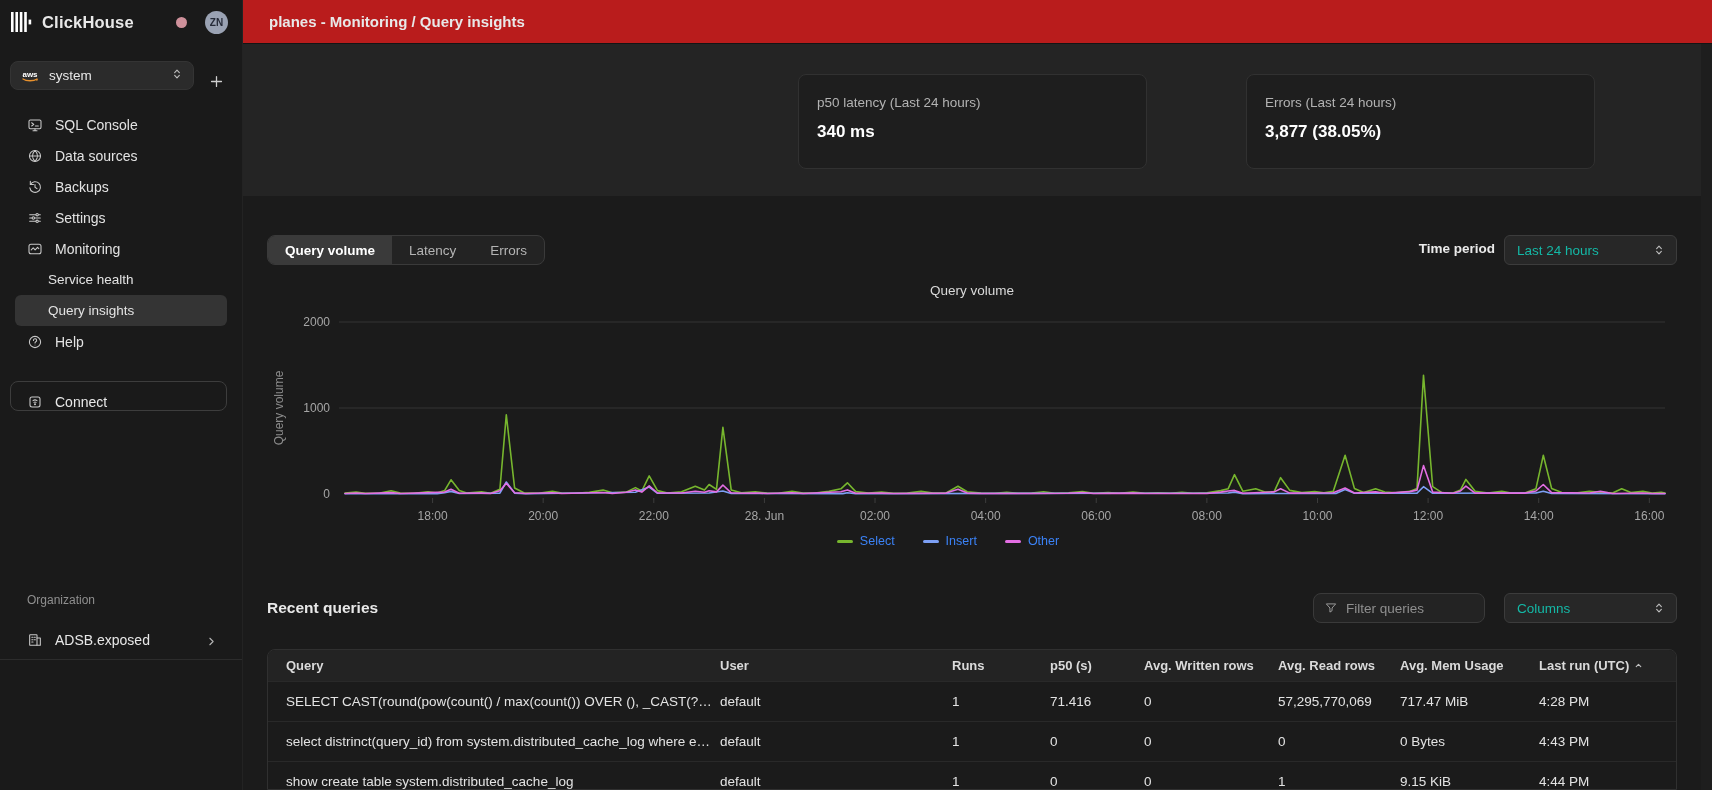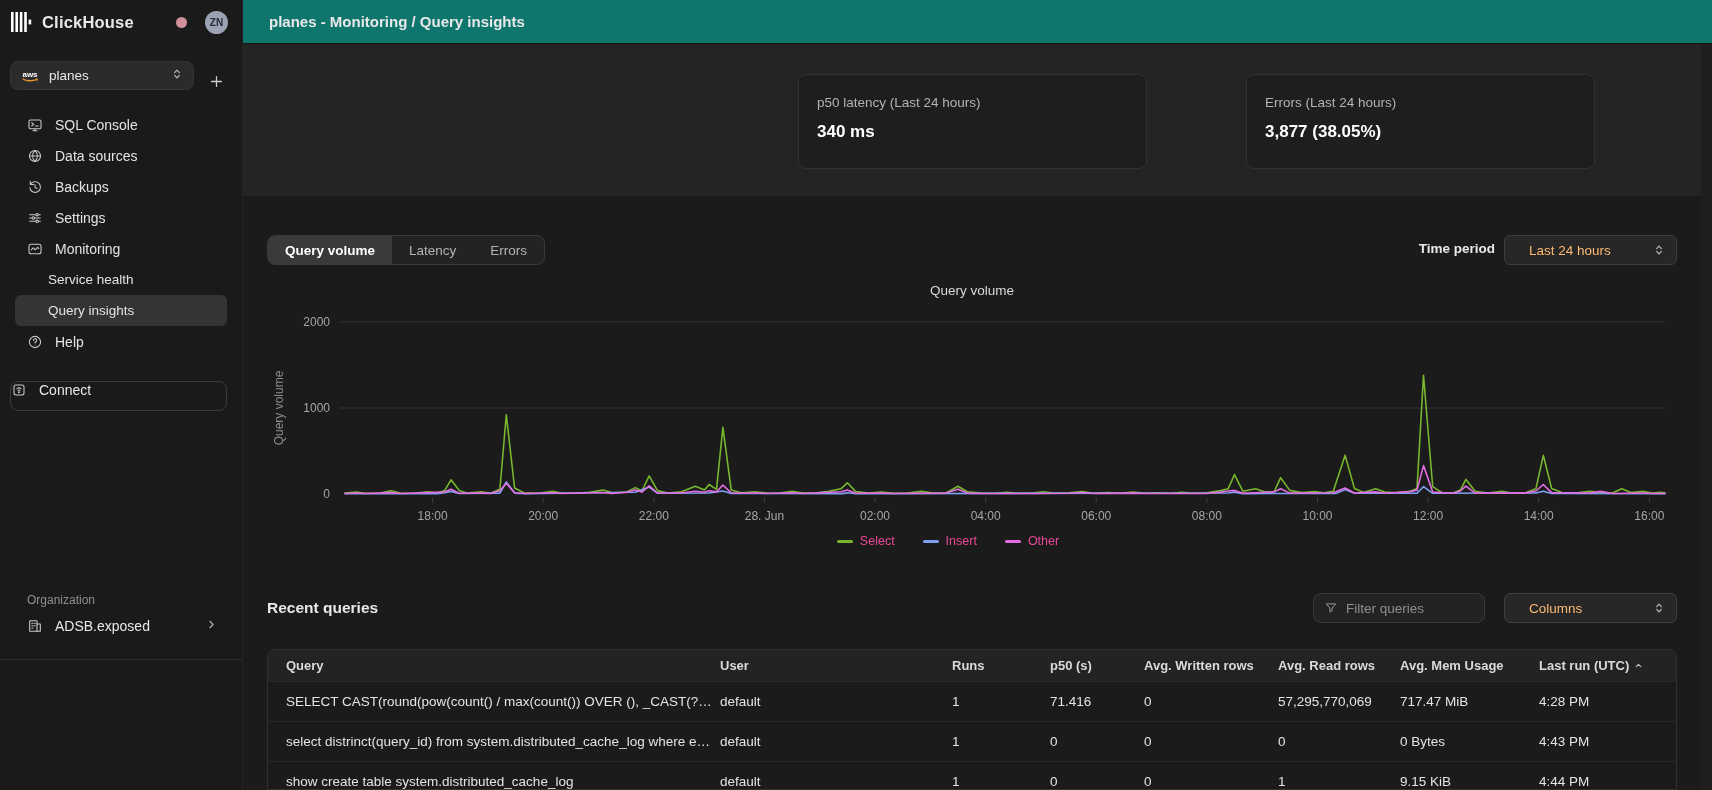--- a/index.html
+++ b/index.html
@@ -17,59 +17,59 @@
   .avatar { width:23px; height:23px; border-radius:50%; background:#9aa2b3; color:#262b38; font-size:10px; font-weight:700; display:flex; align-items:center; justify-content:center; cursor:pointer; }
   .svc-row { position:absolute; top:61px; left:10px; right:14px; height:29px; display:flex; align-items:flex-end; }
   .svc-select { flex:0 0 184px; height:29px; background:#2b2b2b; border:1px solid #343434; border-radius:8px; display:flex; align-items:center; padding:0 9px; cursor:pointer; }
   .svc-select .svc-name { font-size:13.5px; margin-left:9px; flex:1; }
   .plus-btn { margin-left:14px; color:#cfcfcf; cursor:pointer; display:flex; }
   #nav { position:absolute; top:109px; left:0; right:0; }
   .nav-item { height:31px; display:flex; align-items:center; padding-left:27px; font-size:14px; color:#e3e3e3; cursor:pointer; margin:0 15px 0 15px; padding-left:12px; border-radius:6px; }
   .nav-item .nicon { width:17px; display:flex; color:#c9c9c9; margin-right:11px; }
   .nav-item.sub { padding-left:33px; font-size:13.5px; }
   .nav-item.active { background:#343434; }
-  #connect-btn { position:absolute; top:381px; left:10px; width:217px; height:30px; border:1px solid #3d3d3d; border-radius:8px; display:flex; align-items:flex-start; padding-left:0; font-size:14px; cursor:pointer; }
+  #connect-btn { position:absolute; top:381px; left:10px; width:217px; height:30px; border:1px solid #3d3d3d; border-radius:8px; display:flex; align-items:flex-end; padding-left:16px; font-size:14px; cursor:pointer; }
   #connect-btn .nicon { width:17px; display:flex; color:#c9c9c9; margin-right:11px; }
   .org-label { position:absolute; top:593px; left:27px; font-size:12px; color:#8f8f8f; }
-  #org-row { position:absolute; top:618px; left:15px; right:10px; height:30px; display:flex; align-items:flex-start; padding-left:12px; font-size:14px; border-radius:6px; cursor:pointer; }
+  #org-row { position:absolute; top:618px; left:15px; right:10px; height:30px; display:flex; align-items:flex-end; padding-left:12px; font-size:14px; border-radius:6px; cursor:pointer; }
   #org-row .nicon { width:17px; display:flex; color:#c9c9c9; margin-right:11px; }
   #org-row .chev { margin-left:auto; margin-right:14px; color:#b5b5b5; display:flex; }
   .side-divider { position:absolute; top:659px; left:0; right:0; border-top:1px solid #2c2c2c; }
   #side-foot { position:absolute; top:690px; left:0; right:0; }
   .foot-item { height:30px; display:flex; align-items:center; padding-left:27px; font-size:13.5px; color:#e0e0e0; cursor:pointer; }
   .foot-item .nicon { width:17px; display:flex; color:#c9c9c9; margin-right:11px; }
   .green-dot { width:8px; height:8px; border-radius:50%; background:#7ed488; margin:0 5px 0 4px; }
 
   
-  #topbar { position:absolute; left:243px; top:0; width:1469px; height:44px; background:#0f766e; border-bottom:1px solid #141414; display:flex; align-items:center; }
+  #topbar { position:absolute; left:243px; top:0; width:1469px; height:44px; background:#b91c1c; border-bottom:1px solid #141414; display:flex; align-items:center; }
   #topbar .tb-title { font-size:15px; font-weight:700; margin-left:26px; }
 
   
   #statband { position:absolute; left:243px; top:44px; width:1469px; height:152px; background:#242424; }
   .stat-card { position:absolute; top:30px; height:95px; background:#1e1e1e; border:1px solid #313131; border-radius:8px; padding:20px 18px; }
   .stat-label { font-size:13.5px; color:#b3b3b3; }
   .stat-value { font-size:17px; font-weight:700; color:#ffffff; margin-top:12px; }
 
   
   #content { position:absolute; left:243px; top:196px; width:1469px; height:594px; background:#1b1b1b; }
   #tabs { position:absolute; left:24px; top:39px; height:30px; display:flex; border:1px solid #3a3a3a; border-radius:8px; overflow:hidden; background:#232323; }
   .tab { padding:0 17px; display:flex; align-items:center; font-size:13.5px; color:#b4b4b4; cursor:pointer; }
   .tab.active { background:#3a3a3a; color:#fff; font-weight:700; }
   #tp-label { position:absolute; left:1152px; top:45px; width:100px; text-align:right; font-size:13.5px; font-weight:700; color:#eaeaea; }
-  .select-box { position:absolute; height:30px; background:#272727; border:1px solid #3c3c3c; border-radius:6px; display:flex; align-items:center; padding:0 10px 0 24px; font-size:13.5px; color:#fdba74; cursor:pointer; }
+  .select-box { position:absolute; height:30px; background:#272727; border:1px solid #3c3c3c; border-radius:6px; display:flex; align-items:center; padding:0 10px 0 12px; font-size:13.5px; color:#14b8a6; cursor:pointer; }
   .select-box .sel-val { flex:1; }
   .select-box .chev { color:#bdbdbd; display:flex; }
   #tp-select { left:1261px; top:39px; width:173px; }
   #chart-wrap { position:absolute; left:24px; top:84px; width:1410px; height:250px; }
   #chart-wrap svg { display:block; }
   .ctitle { fill:#d9d9d9; font-size:13.5px; font-family:"Liberation Sans",sans-serif; }
   .tick { fill:#a6a6a6; font-size:12px; font-family:"Liberation Sans",sans-serif; }
   .ylab { fill:#8d8d8d; font-size:12px; font-family:"Liberation Sans",sans-serif; }
   #legend { position:absolute; left:0; top:338px; width:1410px; display:flex; justify-content:center; gap:28px; }
-  .legend-item { display:flex; align-items:center; gap:7px; font-size:12.5px; color:#ec4899; cursor:pointer; }
+  .legend-item { display:flex; align-items:center; gap:7px; font-size:12.5px; color:#3b82f6; cursor:pointer; }
   .legend-dash { width:16px; height:3px; border-radius:2px; }
 
   #rq-title { position:absolute; left:24px; top:403px; font-size:15.5px; font-weight:700; }
   #filter-box { position:absolute; left:1070px; top:397px; width:172px; height:30px; background:#232323; border:1px solid #3a3a3a; border-radius:8px; display:flex; align-items:center; padding:0 10px; }
   #filter-box .ficon { color:#9a9a9a; display:flex; margin-right:8px; }
   #filter-input { background:transparent; border:none; outline:none; color:#dcdcdc; font-size:13.5px; width:100%; font-family:"Liberation Sans",sans-serif; }
   #filter-input::placeholder { color:#8f8f8f; }
   #cols-select { left:1261px; top:397px; width:173px; }
 
   #table-wrap { position:absolute; left:24px; top:453px; width:1410px; height:141px; border:1px solid #303030; border-radius:8px 8px 0 0; overflow:hidden; }
@@ -105,21 +105,21 @@
       <span class="avatar">ZN</span>
     </div>
 
     <div class="svc-row">
       <div class="svc-select">
         <svg width="20" height="14" viewBox="0 0 20 14">
           <text x="10" y="8" font-size="8" font-weight="700" fill="#fff" text-anchor="middle" font-family="Liberation Sans,sans-serif">aws</text>
           <path d="M3 10c3.2 2.3 10.8 2.3 14 0" stroke="#e8912d" stroke-width="1.3" fill="none" stroke-linecap="round"></path>
           <path d="M15.6 10.6l2.4-.6-1 2.2z" fill="#e8912d"></path>
         </svg>
-        <span class="svc-name">planes</span>
+        <span class="svc-name">system</span>
         <span class="chev">
           <svg width="14" height="14" viewBox="0 0 24 24" fill="none" stroke="#bdbdbd" stroke-width="2" stroke-linecap="round" stroke-linejoin="round">
               <path d="M8 9.5l4-4 4 4M8 14.5l4 4 4-4"></path>
             </svg>
         </span>
       </div>
       <span class="plus-btn">
         <svg width="17" height="17" viewBox="0 0 24 24" fill="none" stroke="#cfcfcf" stroke-width="1.8" stroke-linecap="round">
             <path d="M12 5v14M5 12h14"></path>
           </svg>

